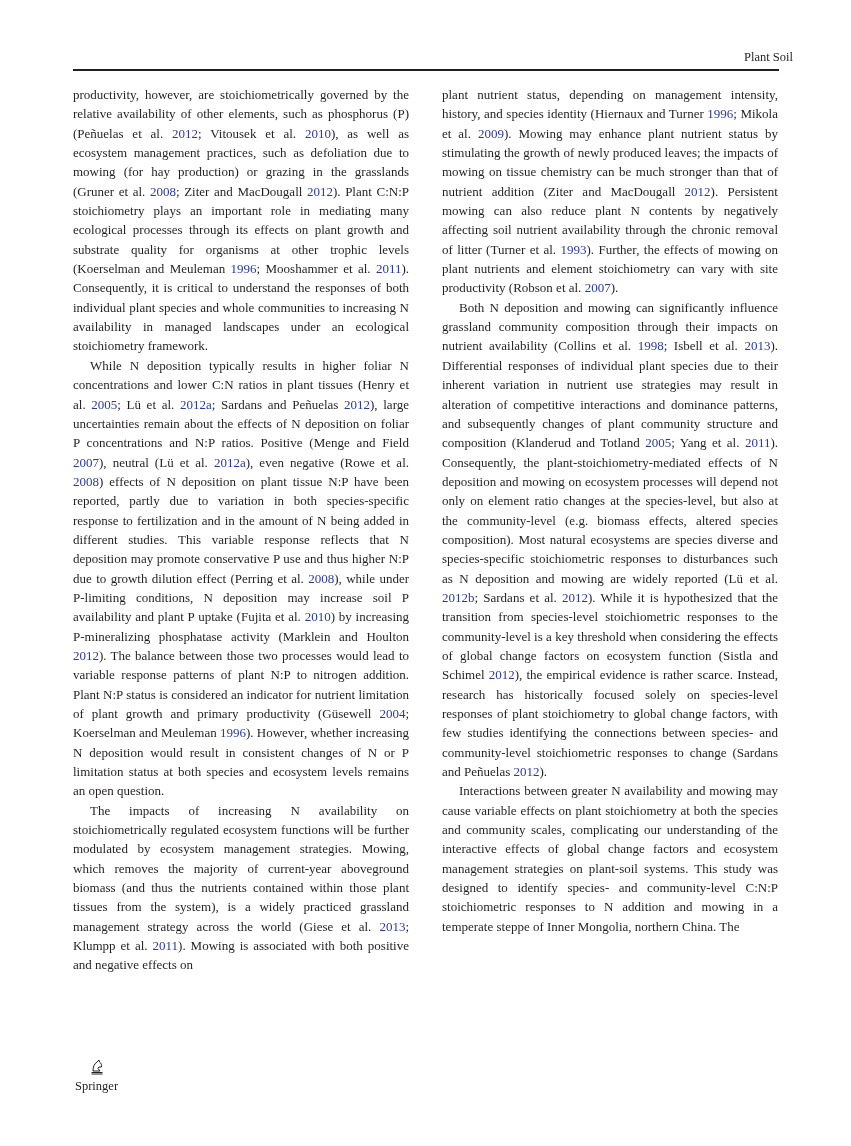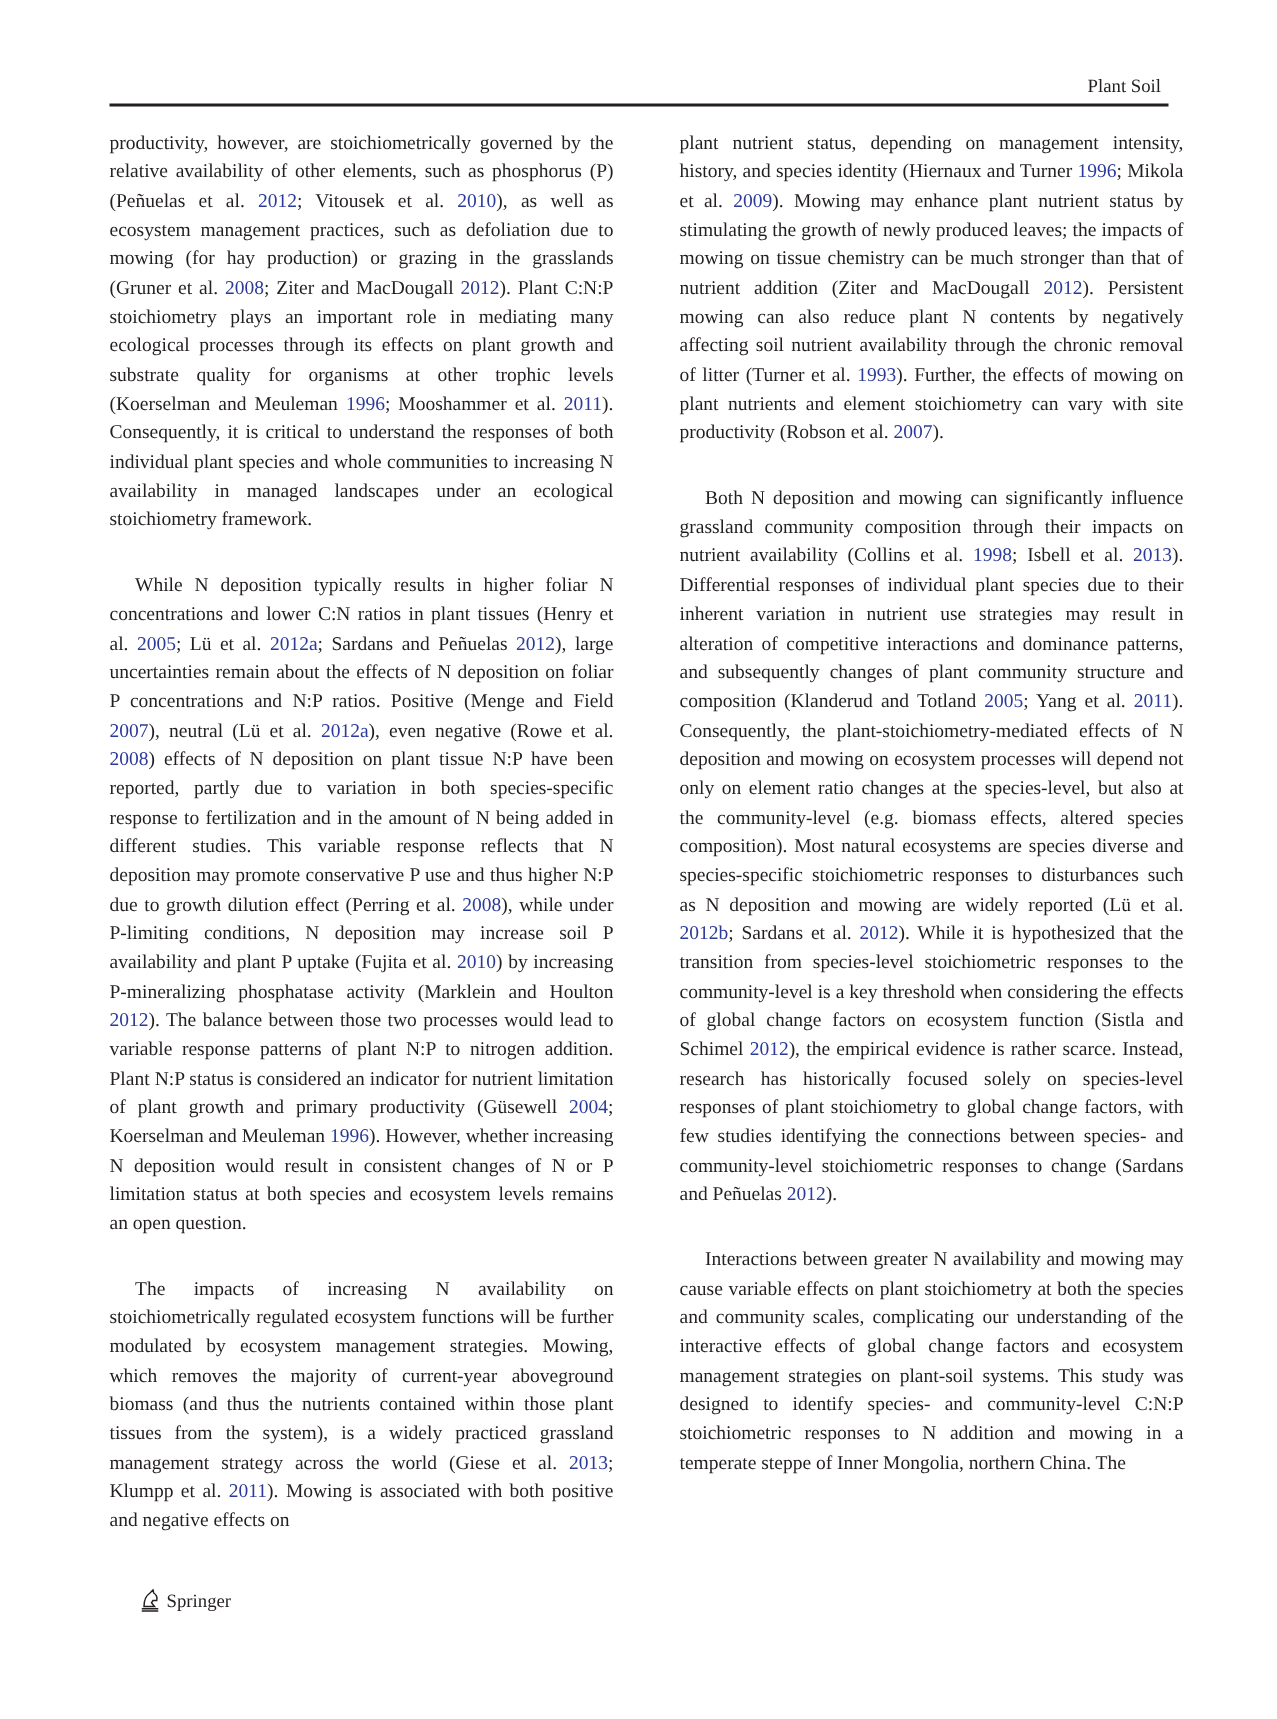--- a/index.html
+++ b/index.html
@@ -1,28 +1,28 @@
 <!DOCTYPE html>
 <html><head>
 <meta charset="utf-8">
 <style>
   html, body { margin: 0; padding: 0; background: #ffffff; }
   body { width: 851px; height: 1146px; position: relative; overflow: hidden;
          font-family: "Liberation Serif", "DejaVu Serif", serif; color: #231f20; }
-  .header { position: absolute; left: 68px; top: 50px; width: 706px; height: 20px; }
+  .header { position: absolute; left: 87px; top: 50px; width: 706px; height: 20px; }
   .journal { position: absolute; right: 0; top: 0; font-size: 12.5px; color: #231f20; }
   .rule { position: absolute; left: 73px; top: 69px; width: 706px; height: 2px; background: #231f20; }
   .col { position: absolute; top: 85px; width: 336px; font-size: 13px; line-height: 19.35px;
          text-align: justify; hyphens: none; }
   .col.left { left: 73px; }
-  .col.right { left: 453px; }
+  .col.right { left: 442px; }
   .col p { margin: 0; }
-  .col p.indent { text-indent: 17px; margin-top: 24px; }
+  .col p.indent { text-indent: 17px; }
   .cite { color: #2b3a9a; }
-  .footer { position: absolute; left: 93px; top: 1059px; font-size: 12.5px; display: flex; align-items: center; gap: 4px; }
+  .footer { position: absolute; left: 75px; top: 1059px; font-size: 12.5px; display: flex; align-items: center; gap: 4px; flex-direction: column; }
   .logo { width: 14px; height: 16px; display: inline-block; }
 </style>
 </head>
 <body>
 
 <div class="header">
   <span class="journal">Plant Soil</span>
 </div>
 <div class="rule"></div>
 

